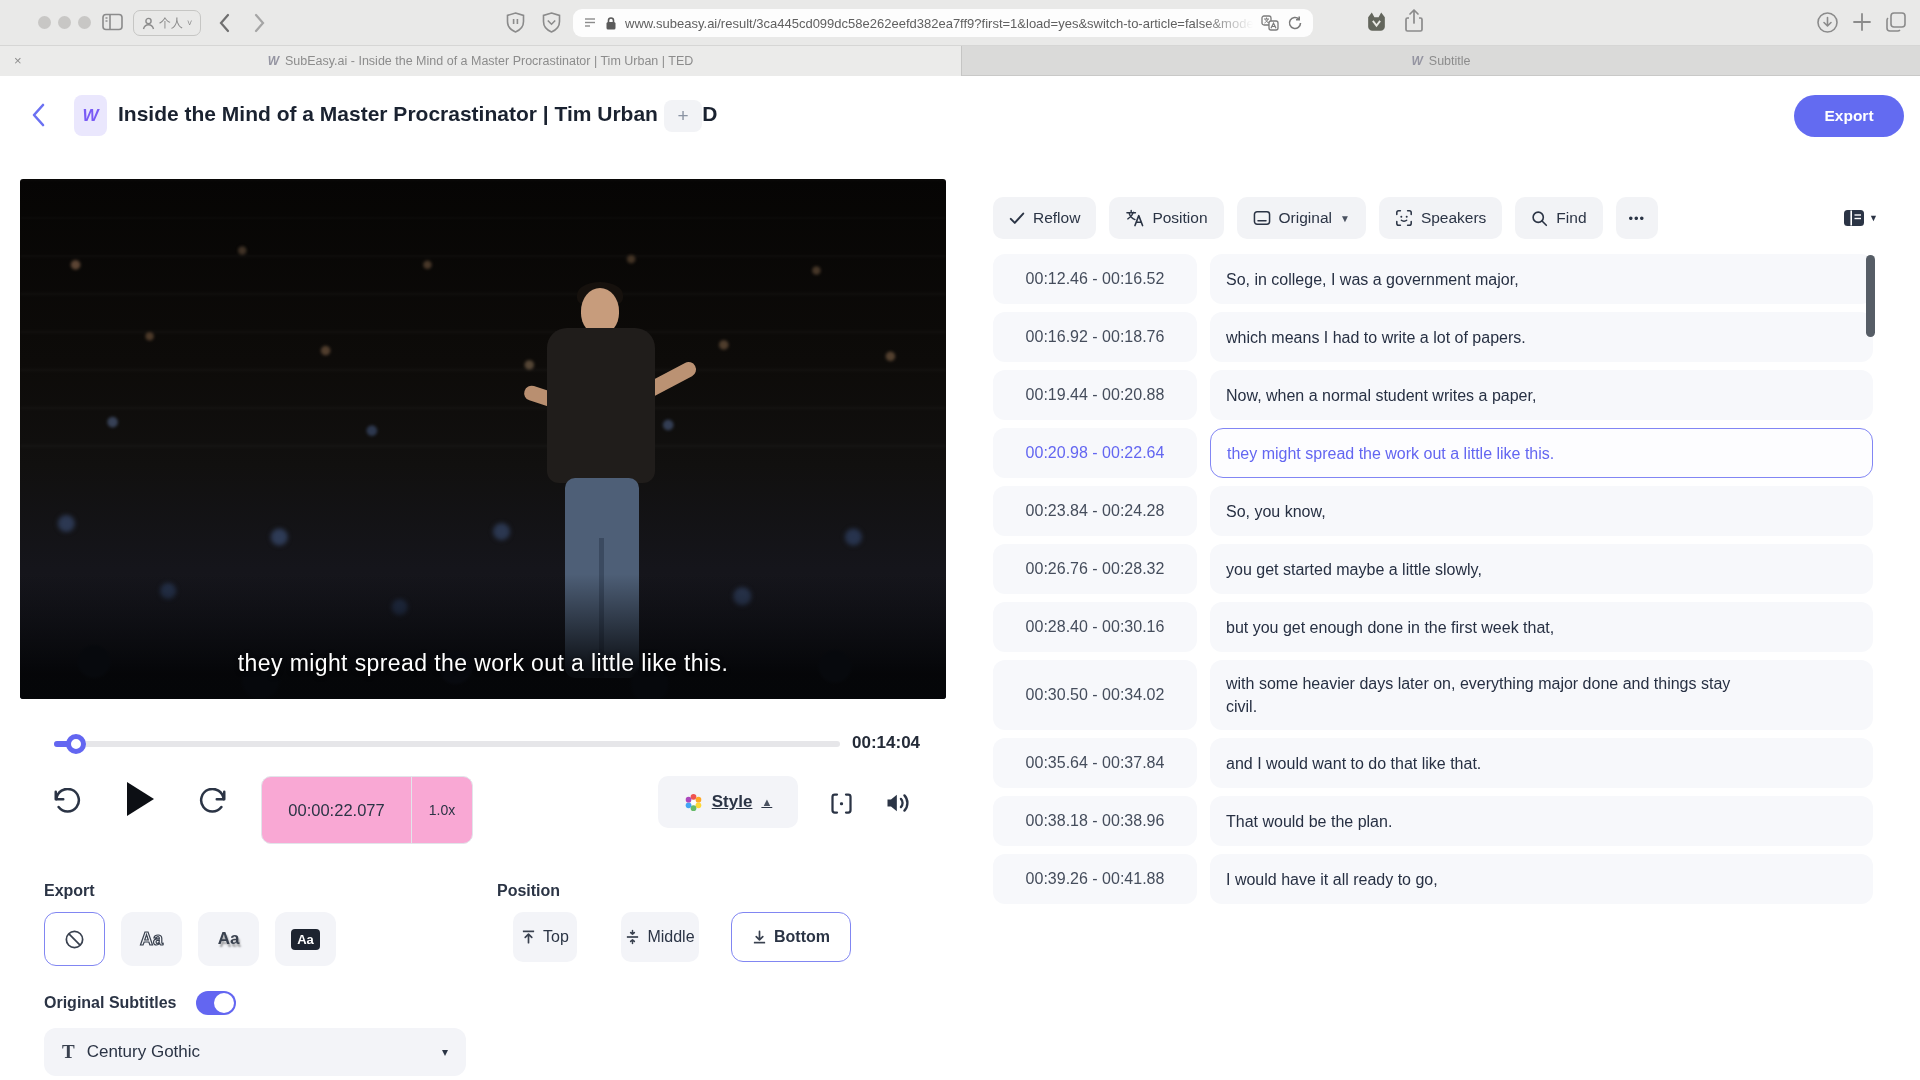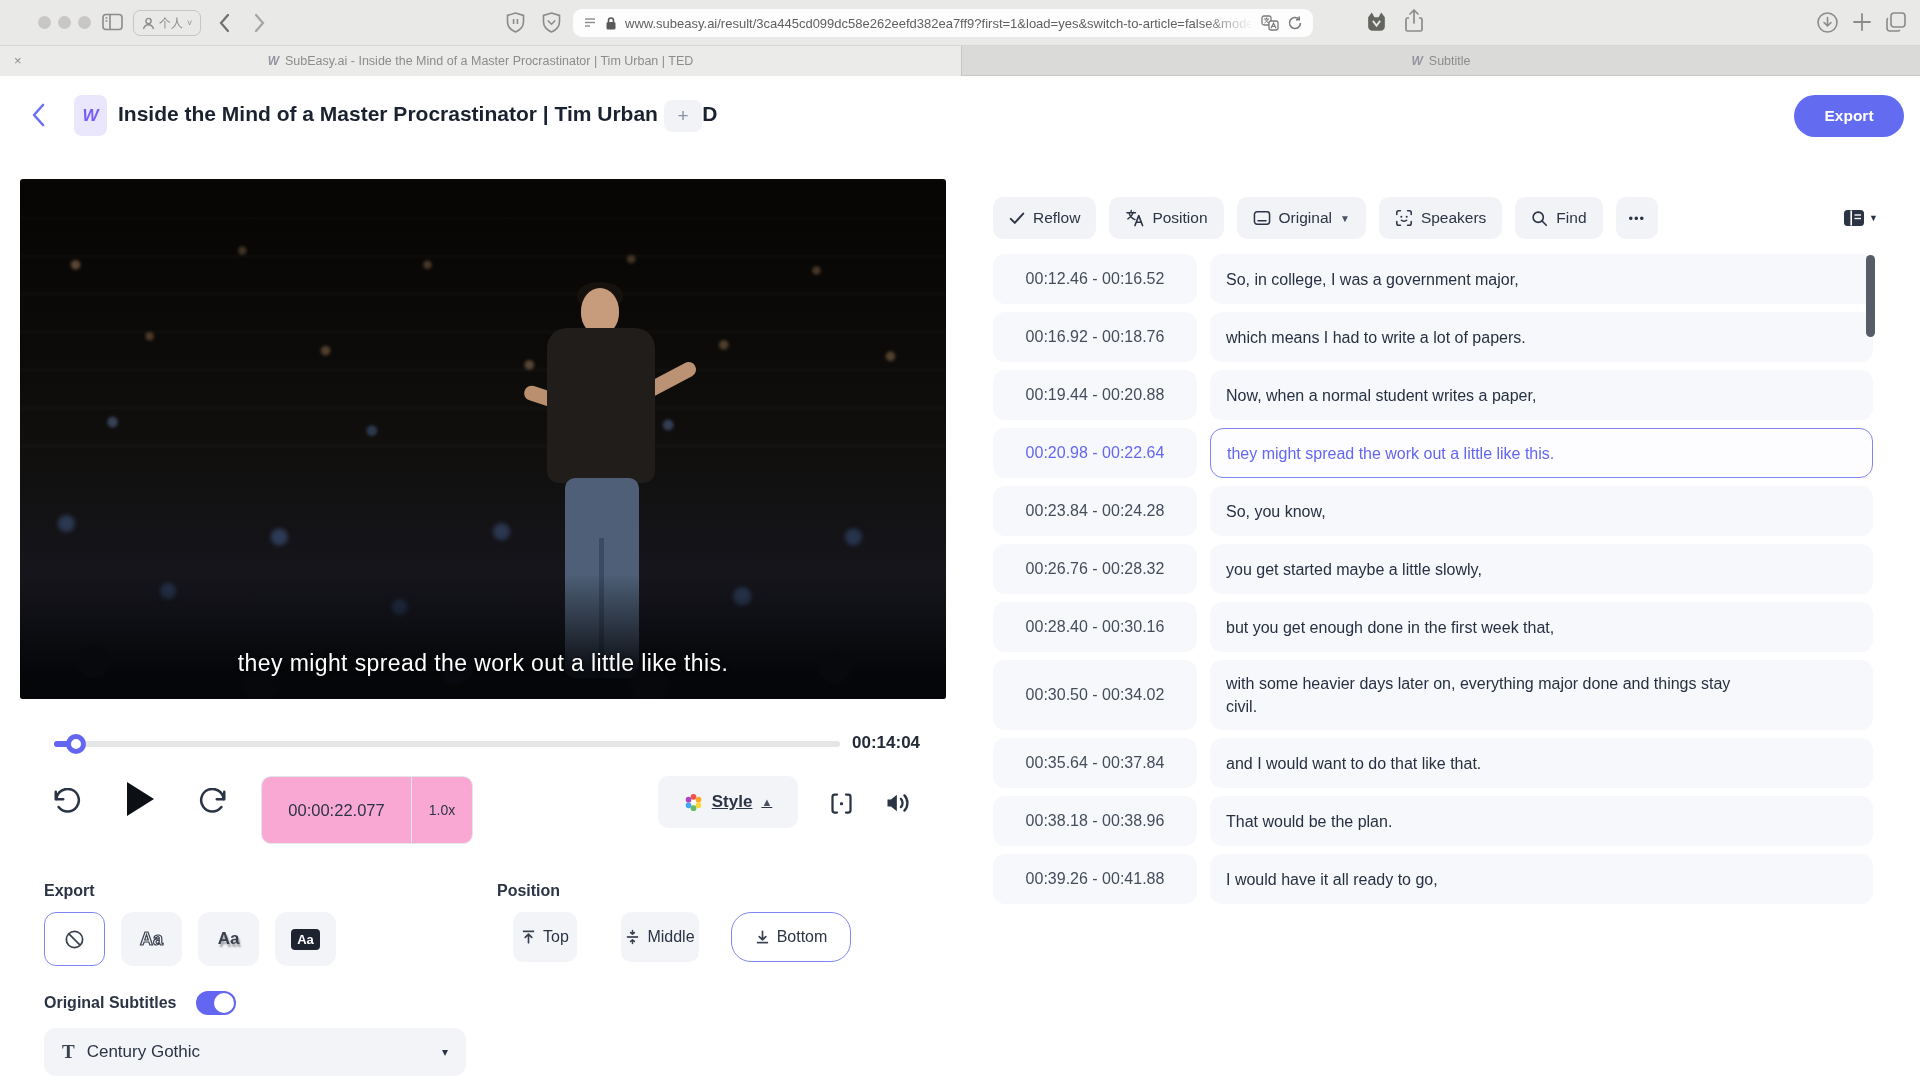--- a/index.html
+++ b/index.html
@@ -115,21 +115,21 @@
   
   .sec-label { position:absolute; font-size:16px; font-weight:600; color:#2b3445; }
   .fx-btn { position:absolute; top:912px; width:61px; height:54px; border-radius:12px; background:#f3f4f8;
     display:flex; align-items:center; justify-content:center; cursor:pointer; color:#39414f; }
   .fx-btn.sel { background:#fff; border:1.6px solid #8186f2; }
   .fx-outline { font-size:18px; font-weight:800; color:#f3f4f8; -webkit-text-stroke:1.2px #39414f; }
   .fx-shadow { font-size:17px; font-weight:700; color:#39414f; text-shadow:1.5px 2.5px 2px rgba(0,0,0,.35); }
   .fx-box { background:#1d2430; color:#fff; font-size:13px; font-weight:700; border-radius:4px; padding:3px 6px; }
   .pos-btn { position:absolute; top:912px; height:50px; border-radius:10px; background:#f3f4f8;
     display:flex; align-items:center; justify-content:center; gap:7px; font-size:16px; color:#2b3445; cursor:pointer; }
-  .pos-btn.sel { background:#fff; border:1.6px solid #8186f2; border-radius:20px; }
+  .pos-btn.sel { background:#fff; border:1.6px solid #8186f2; border-radius:12px;font-weight:bold; }
   .toggle { position:absolute; left:196px; top:991px; width:40px; height:24px; border-radius:12px;
     background:#6366f1; cursor:pointer; }
   .toggle .knob { position:absolute; right:2px; top:2px; width:20px; height:20px; border-radius:50%; background:#fff; }
   .font-box { position:absolute; left:44px; top:1028px; width:422px; height:48px; border-radius:12px;
     background:#f3f4f8; display:flex; align-items:center; padding:0 18px; gap:12px; cursor:pointer; }
   .font-box .tglyph { font-family:"Liberation Serif", serif; font-size:19px; font-weight:700; color:#39414f; }
   .font-box .fname { font-size:17px; color:#2b3445; flex:1; }
   .font-box .fcaret { font-size:12px; color:#2b3445; }
 
   

